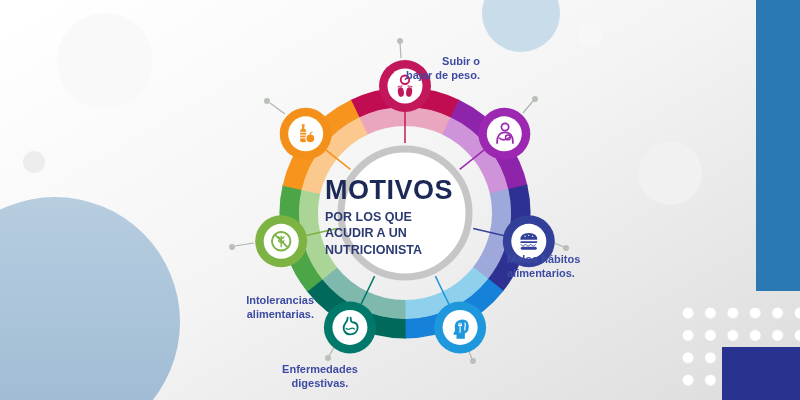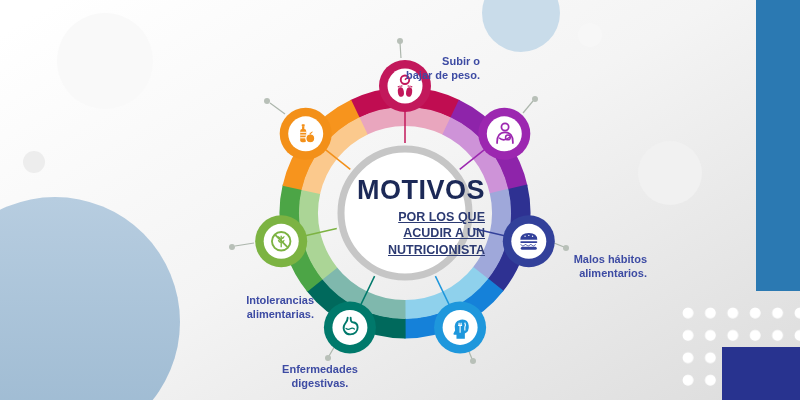--- a/index.html
+++ b/index.html
@@ -19,29 +19,29 @@
   .accent-bar{position:absolute; left:756px; top:0; width:44px; height:291px; background:#2b79b2;}
   .corner-rect{position:absolute; left:722px; top:347px; width:78px; height:53px; background:#28338f; z-index:3;}
   .dots-grid{position:absolute; left:682px; top:307px; width:124px; height:86px; z-index:2;
     background-image:radial-gradient(circle at 6px 6px,#ffffff 5px,rgba(255,255,255,0) 5.8px);
     background-size:22.4px 22.4px;}
   .diagram-svg{position:absolute; left:0; top:0; z-index:4;}
   .lbl{position:absolute; z-index:5; font-size:11px; font-weight:700; color:#3d4ba3;
     line-height:1.3; white-space:pre-line;}
   .lbl-weight{left:320px; top:6px; width:160px; text-align:right;margin-top:48px;}
   .lbl-pregnancy{left:500px; top:84px; width:130px; text-align:center;}
-  .lbl-bad-habits{left:507px; top:252px; width:140px; text-align:right;}
+  .lbl-bad-habits{left:507px; top:252px; width:140px; text-align:left;}
   .lbl-eating-disorders{left:389px; top:360px; width:270px; text-align:center;}
   .lbl-digestive{left:250px; top:362px; width:140px; text-align:center;}
   .lbl-intolerances{left:174px; top:253px; width:140px; text-align:right;margin-top:40px;}
   .lbl-child-nutrition{left:151px; top:86px; width:150px; text-align:center;}
-  .center-text{position:absolute; left:325px; top:175px; width:160px; text-align:right; z-index:5;}
+  .center-text{position:absolute; left:325px; top:175px; width:160px; text-align:left; z-index:5;}
   .center-title{font-size:27px; font-weight:800; letter-spacing:.5px; color:#1c2957;}
   .center-sub{margin-top:3px; font-size:12.5px; font-weight:700; color:#2c3a72;
-    line-height:1.3; white-space:pre-line;text-decoration:underline;}
+    line-height:1.3; white-space:pre-line;}
 </style>
 </head>
 <body>
 
 <div class="canvas">
   <div class="decor decor-c1"></div>
   <div class="decor decor-c2"></div>
   <div class="decor decor-c3"></div>
   <div class="decor decor-c4"></div>
   <div class="decor decor-topblue"></div>

